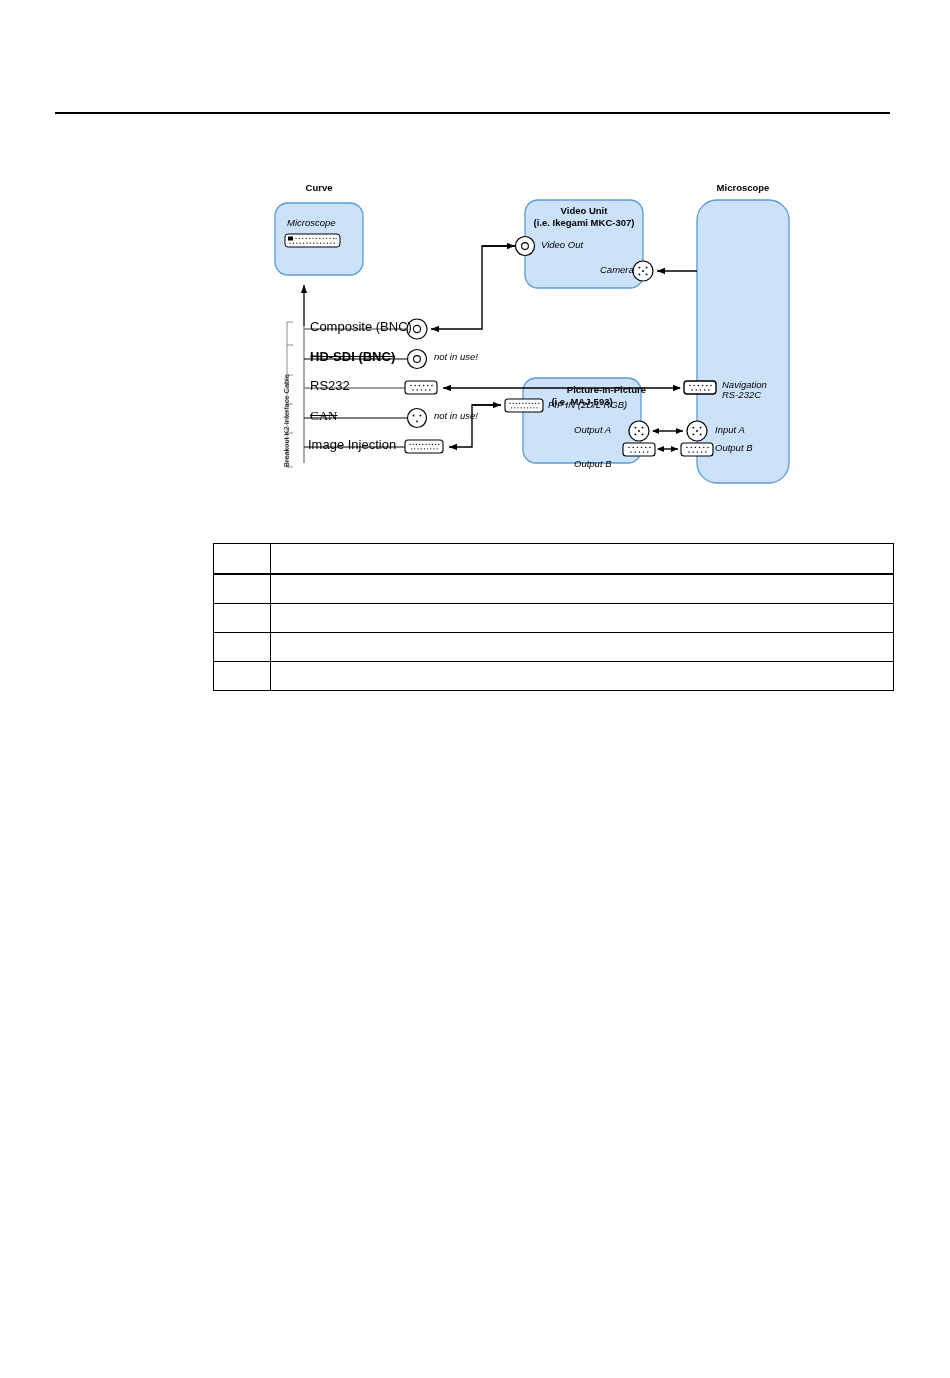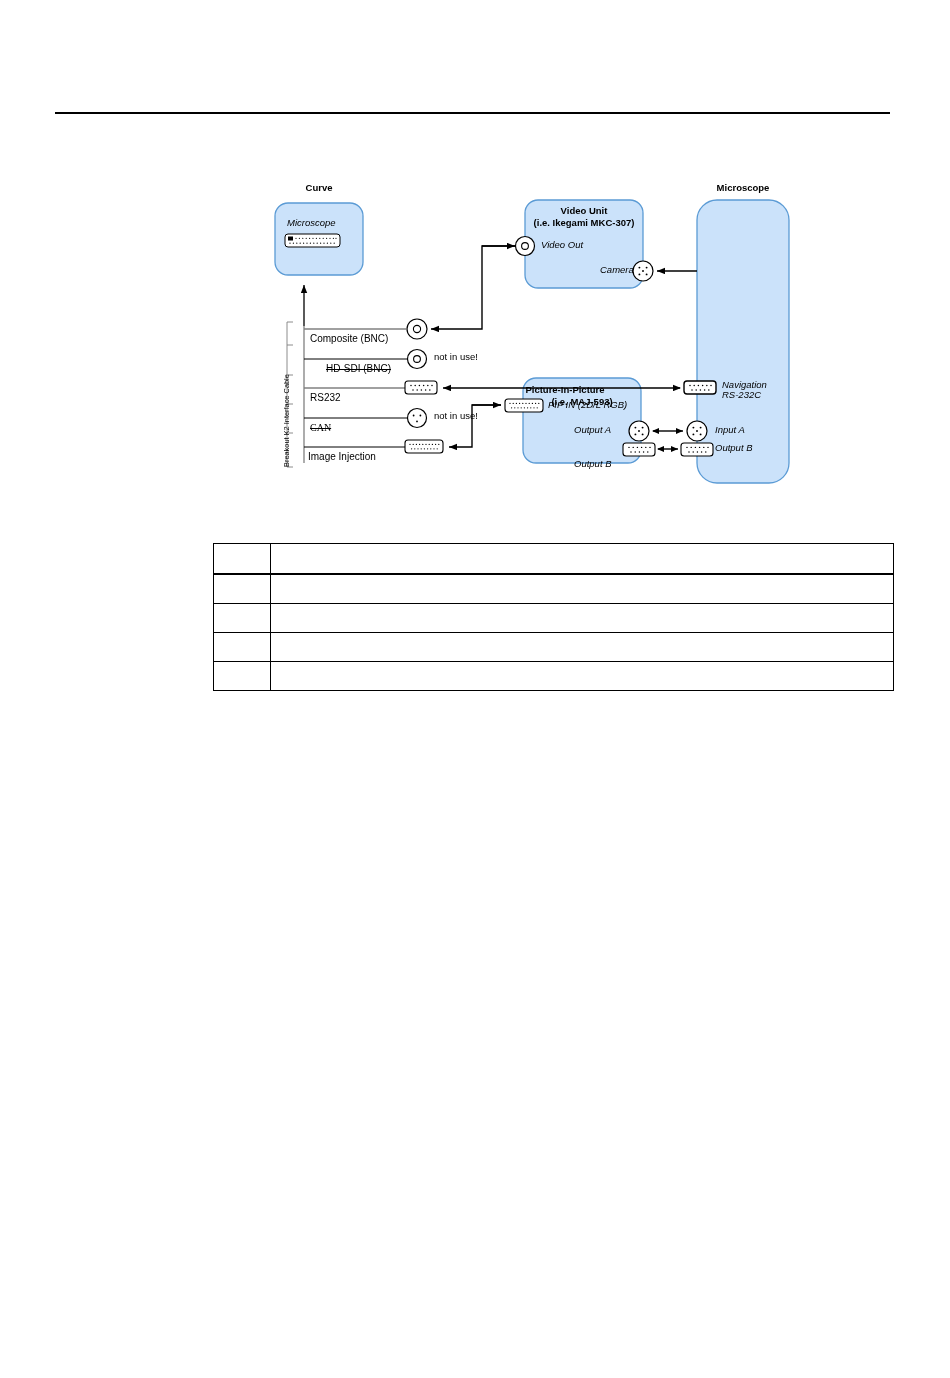--- a/index.html
+++ b/index.html
@@ -60,29 +60,29 @@
   }
   .box-title.two {
     line-height: 1.18;
   }
   .port-label {
     font-size: 9.5px;
     font-style: italic;
     color: #000;
   }
   .cable-label {
-    font-size: 10px;
+    font-size: 13px;
     color: #000;
-    margin-top: 14px;
   }
   .cable-label.struck {
     text-decoration: line-through;
   }
   .notinuse {
     font-size: 9.5px;
+    font-style: italic;
     font-weight: 500;
     color: #000;
   }
   .vert-label {
     position: absolute;
     font-size: 7.4px;
     color: #000;
     transform-origin: left top;
     transform: rotate(-90deg);
     white-space: nowrap;
@@ -384,35 +384,35 @@
     </svg>
 
     <div class="dlabel box-title" style="left:15px; top:8px; width:88px;">Curve</div>
     <div class="dlabel port-label" style="left:27px; top:43px;">Microscope</div>
 
     <div class="dlabel box-title two" style="left:265px; top:30px; width:118px;">Video Unit</div>
     <div class="dlabel box-title two" style="left:261px; top:42px; width:126px;">(i.e. Ikegami MKC-307)</div>
     <div class="dlabel port-label" style="left:281px; top:65px;">Video Out</div>
     <div class="dlabel port-label" style="left:340px; top:90px;">Camera</div>
 
-    <div class="dlabel box-title two" style="left:246px; top:209px; width:118px;">Picture-In-Picture</div>
+    <div class="dlabel box-title two" style="left:268px; top:209px; width:118px;text-align:right;">Picture-In-Picture</div>
     <div class="dlabel box-title two" style="left:263px; top:221px; width:118px;">(i.e. MAJ-593)</div>
     <div class="dlabel port-label" style="left:288px; top:225px;">PIP IN (2D/L RGB)</div>
     <div class="dlabel port-label" style="left:314px; top:250px;">Output A</div>
     <div class="dlabel port-label" style="left:314px; top:284px;">Output B</div>
 
     <div class="dlabel box-title" style="left:437px; top:8px; width:92px;">Microscope</div>
     <div class="dlabel port-label" style="left:462px; top:205px; width:62px; white-space:normal;">Navigation RS-232C</div>
     <div class="dlabel port-label" style="left:455px; top:250px;">Input A</div>
     <div class="dlabel port-label" style="left:455px; top:268px;">Output B</div>
 
     <div class="vert-label" style="left:22px; top:292px;">Breakout K2 Interface Cable</div>
 
     <div class="dlabel cable-label" style="left:50px; top:145px;">Composite (BNC)</div>
-    <div class="dlabel cable-label struck" style="left:66px; top:175px;">HD-SDI (BNC)</div>
+    <div class="dlabel cable-label struck" style="left:50px; top:175px;font-weight:bold;">HD-SDI (BNC)</div>
     <div class="dlabel cable-label" style="left:50px; top:204px;">RS232</div>
     <div class="dlabel cable-label struck" style="left:50px; top:234px;font-family:Liberation Serif, serif;">CAN</div>
     <div class="dlabel cable-label" style="left:48px; top:263px;">Image Injection</div>
 
     <div class="dlabel notinuse" style="left:174px; top:177px;">not in use!</div>
     <div class="dlabel notinuse" style="left:174px; top:236px;">not in use!</div>
   </div>
 
   <table class="data-table">
     <tbody>

